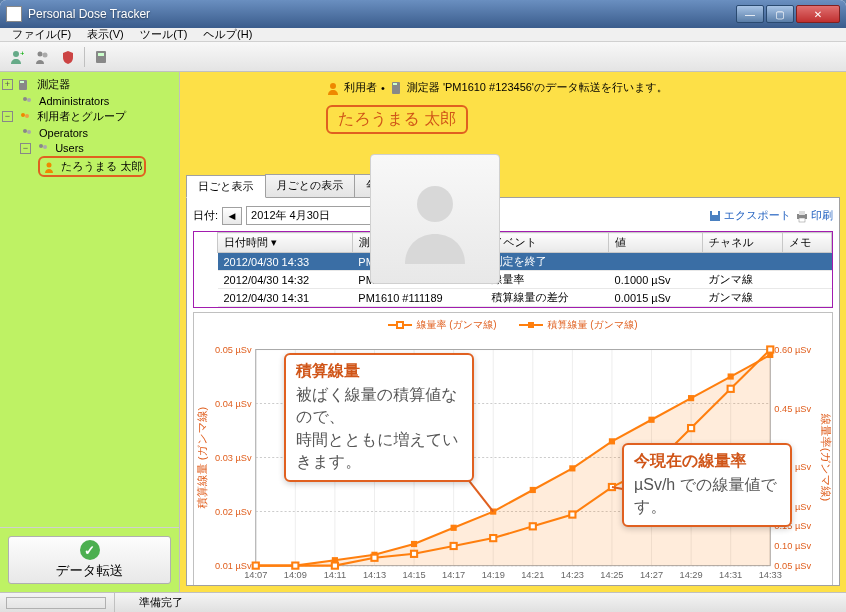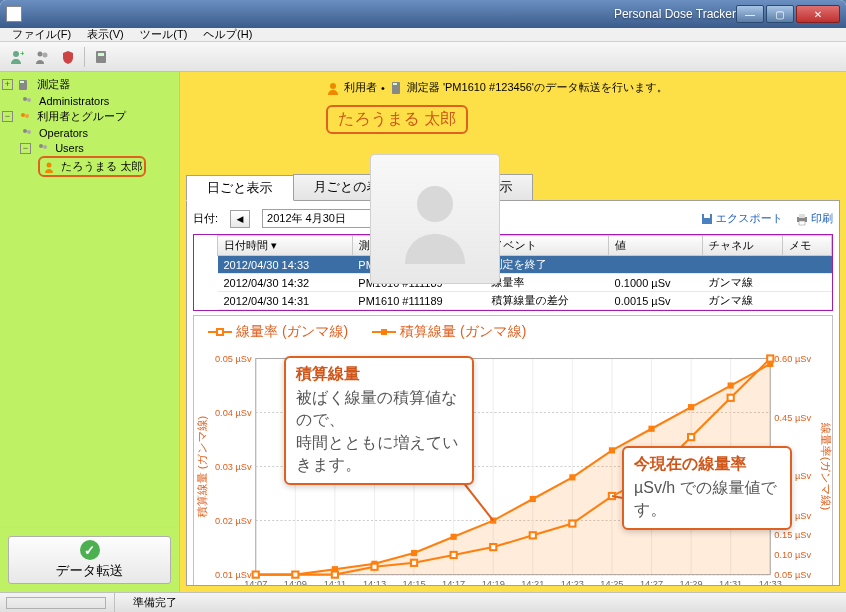--- a/index.html
+++ b/index.html
@@ -1,18 +1,18 @@
 <!DOCTYPE html>
 <html><head>
 <meta charset="utf-8">
 <style>
 * { box-sizing: border-box; margin: 0; padding: 0; }
 body { font-family: "Meiryo", "MS PGothic", sans-serif; font-size: 11px; background: #5a7ea8; width: 846px; height: 612px; overflow: hidden; }
 .window { width: 846px; height: 612px; background: #fff; border-radius: 6px 6px 0 0; overflow: hidden; display: flex; flex-direction: column; }
-.titlebar { height: 28px; background: linear-gradient(#6a8fc0, #3a5c8c); display: flex; align-items: center; padding: 0 6px; color: #fff; text-align: right; }
+.titlebar { height: 28px; background: linear-gradient(#6a8fc0, #3a5c8c); display: flex; align-items: center; padding: 0 6px; color: #fff; }
 .titlebar .icon { width: 16px; height: 16px; background: #fff; border: 1px solid #888; margin-right: 6px; }
 .titlebar .title { flex: 1; font-size: 12px; text-shadow: 0 1px 2px rgba(0,0,0,.5); }
 .win-btns { display: flex; gap: 2px; }
 .win-btn { width: 28px; height: 18px; background: linear-gradient(#a8c4e6, #5a7ea8); border: 1px solid #2a4a70; border-radius: 2px; color: #fff; display: flex; align-items: center; justify-content: center; font-size: 10px; cursor: pointer; }
 .win-btn.close { background: linear-gradient(#e07070, #c03030); border-color: #802020; width: 44px; }
 .menubar { height: 14px; background: #f0f0f0; border-bottom: 1px solid #d0d0d0; display: flex; align-items: center; padding: 0 4px; }
 .menu-item { padding: 2px 8px; cursor: pointer; }
 .toolbar { height: 30px; background: linear-gradient(#f8f8f8, #e4e4e4); border-bottom: 1px solid #c0c0c0; display: flex; align-items: center; padding: 0 4px; gap: 2px; }
 .tool-btn { width: 24px; height: 24px; border: 1px solid transparent; display: flex; align-items: center; justify-content: center; cursor: pointer; border-radius: 2px; }
 .content { flex: 1; display: flex; overflow: hidden; }
@@ -27,45 +27,45 @@
 .highlight-box { border: 2px solid #e06020; border-radius: 6px; padding: 1px 2px; display: inline-block; }
 .transfer-btn-area { padding: 8px; border-top: 1px solid #d0d0d0; }
 .transfer-btn { width: 100%; height: 48px; background: linear-gradient(#fdfdfd, #e8e8e8); border: 1px solid #b0b0b0; border-radius: 3px; cursor: pointer; display: flex; flex-direction: column; align-items: center; justify-content: center; gap: 2px; }
 .check-icon { width: 20px; height: 20px; background: #4caf50; border-radius: 50%; display: flex; align-items: center; justify-content: center; color: #fff; font-weight: bold; }
 .right-panel { flex: 1; display: flex; flex-direction: column; background: #fde047; padding: 6px; overflow: hidden; }
 .avatar-section { position: absolute; left: 190px; top: 82px; width: 130px; height: 130px; background: linear-gradient(#f8f8f8, #e8e8e8); border: 1px solid #d0d0d0; border-radius: 4px; display: flex; align-items: center; justify-content: center; }
 .info-bar { display: flex; align-items: center; gap: 4px; font-size: 11px; padding: 2px 0; margin-left: 140px; }
 .user-name-row { margin-left: 140px; margin-top: 8px; }
 .user-name-box { display: inline-block; border: 2px solid #e06020; border-radius: 6px; padding: 2px 10px; font-size: 16px; color: #d05518; }
 .tabs { display: flex; margin-top: 8px; border-bottom: 1px solid #a0a0a0; }
-.tab { padding: 3px 20px; background: linear-gradient(#f4f4f4, #e4e4e4); border: 1px solid #a0a0a0; border-bottom: none; margin-right: -1px; cursor: pointer; font-size: 13px; }
+.tab { padding: 3px 11px; background: linear-gradient(#f4f4f4, #e4e4e4); border: 1px solid #a0a0a0; border-bottom: none; margin-right: -1px; cursor: pointer; font-size: 11px; }
 .tab.active { background: #fff; border-bottom: 1px solid #fff; position: relative; top: 1px; }
 .tab-content { flex: 1; background: #fff; border: 1px solid #a0a0a0; border-top: none; display: flex; flex-direction: column; padding: 6px; overflow: hidden; }
-.date-row { display: flex; align-items: center; gap: 12px; padding: 2px 0; }
+.date-row { display: flex; align-items: center; gap: 4px; padding: 2px 0; }
 .date-nav { width: 20px; height: 18px; border: 1px solid #a0a0a0; background: linear-gradient(#fff, #e8e8e8); cursor: pointer; display: flex; align-items: center; justify-content: center; font-size: 9px; }
 .date-picker { border: 1px solid #a0a0a0; padding: 1px 4px; background: #fff; display: flex; align-items: center; gap: 40px; }
 .spacer { flex: 1; }
 .link-btn { color: #2060c0; cursor: pointer; display: flex; align-items: center; gap: 2px; }
 .data-table { border: 1px solid #a21caf; margin-top: 4px; padding-left: 23px; }
 .data-table table { width: 100%; border-collapse: collapse; font-size: 11px; }
 .data-table th { background: linear-gradient(#fdfdfd, #e8e8e8); border: 1px solid #c8c8c8; padding: 2px 6px; text-align: left; font-weight: normal; }
 .data-table td { border-bottom: 1px solid #e8e8e8; padding: 1px 6px; }
 .data-table tr.sel td { background: #3a6ea5; color: #fff; }
 .chart-area { flex: 1; border: 1px solid #c0c0c0; margin-top: 4px; position: relative; background: #fff; overflow: hidden; min-height: 300px; }
-.legend { padding: 4px; font-size: 14px; color: #e06020; }
+.legend { text-align: center; padding: 4px; font-size: 10px; color: #e06020; }
 .legend-item { display: inline-flex; align-items: center; gap: 4px; margin: 0 10px; }
 .legend-sw { width: 24px; height: 2px; background: #ff7f0e; position: relative; }
 .legend-sw::after { content:''; position: absolute; left: 50%; top: 50%; width: 6px; height: 6px; background: #ff7f0e; transform: translate(-50%,-50%); }
 .legend-sw.hollow::after { background: #fff; border: 2px solid #ff7f0e; width: 4px; height: 4px; }
 .chart-svg { width: 100%; height: calc(100% - 24px); }
 .callout { position: absolute; background: #fff; border: 2px solid #e06020; border-radius: 6px; padding: 6px 10px; box-shadow: 0 2px 6px rgba(0,0,0,.2); }
 .callout .ct { font-size: 16px; color: #d05518; font-weight: bold; margin-bottom: 2px; }
 .callout .cb { font-size: 16px; color: #555; line-height: 1.4; }
 .statusbar { height: 20px; background: linear-gradient(#f4f4f4, #e0e0e0); border-top: 1px solid #c0c0c0; display: flex; align-items: center; padding: 0 6px; font-size: 11px; }
-.statusbar .seg { border-left: 1px solid #c0c0c0; padding: 0 18px; height: 100%; display: flex; align-items: center; }
+.statusbar .seg { border-left: 1px solid #c0c0c0; padding: 0 24px; height: 100%; display: flex; align-items: center; }
 .sm-icon { display: inline-block; width: 14px; height: 14px; vertical-align: middle; }
 </style>
 </head>
 <body>
 
 <div class="window">
   <div class="titlebar">
     <div class="icon"></div>
     <div class="title">Personal Dose Tracker</div>
     <div class="win-btns">

